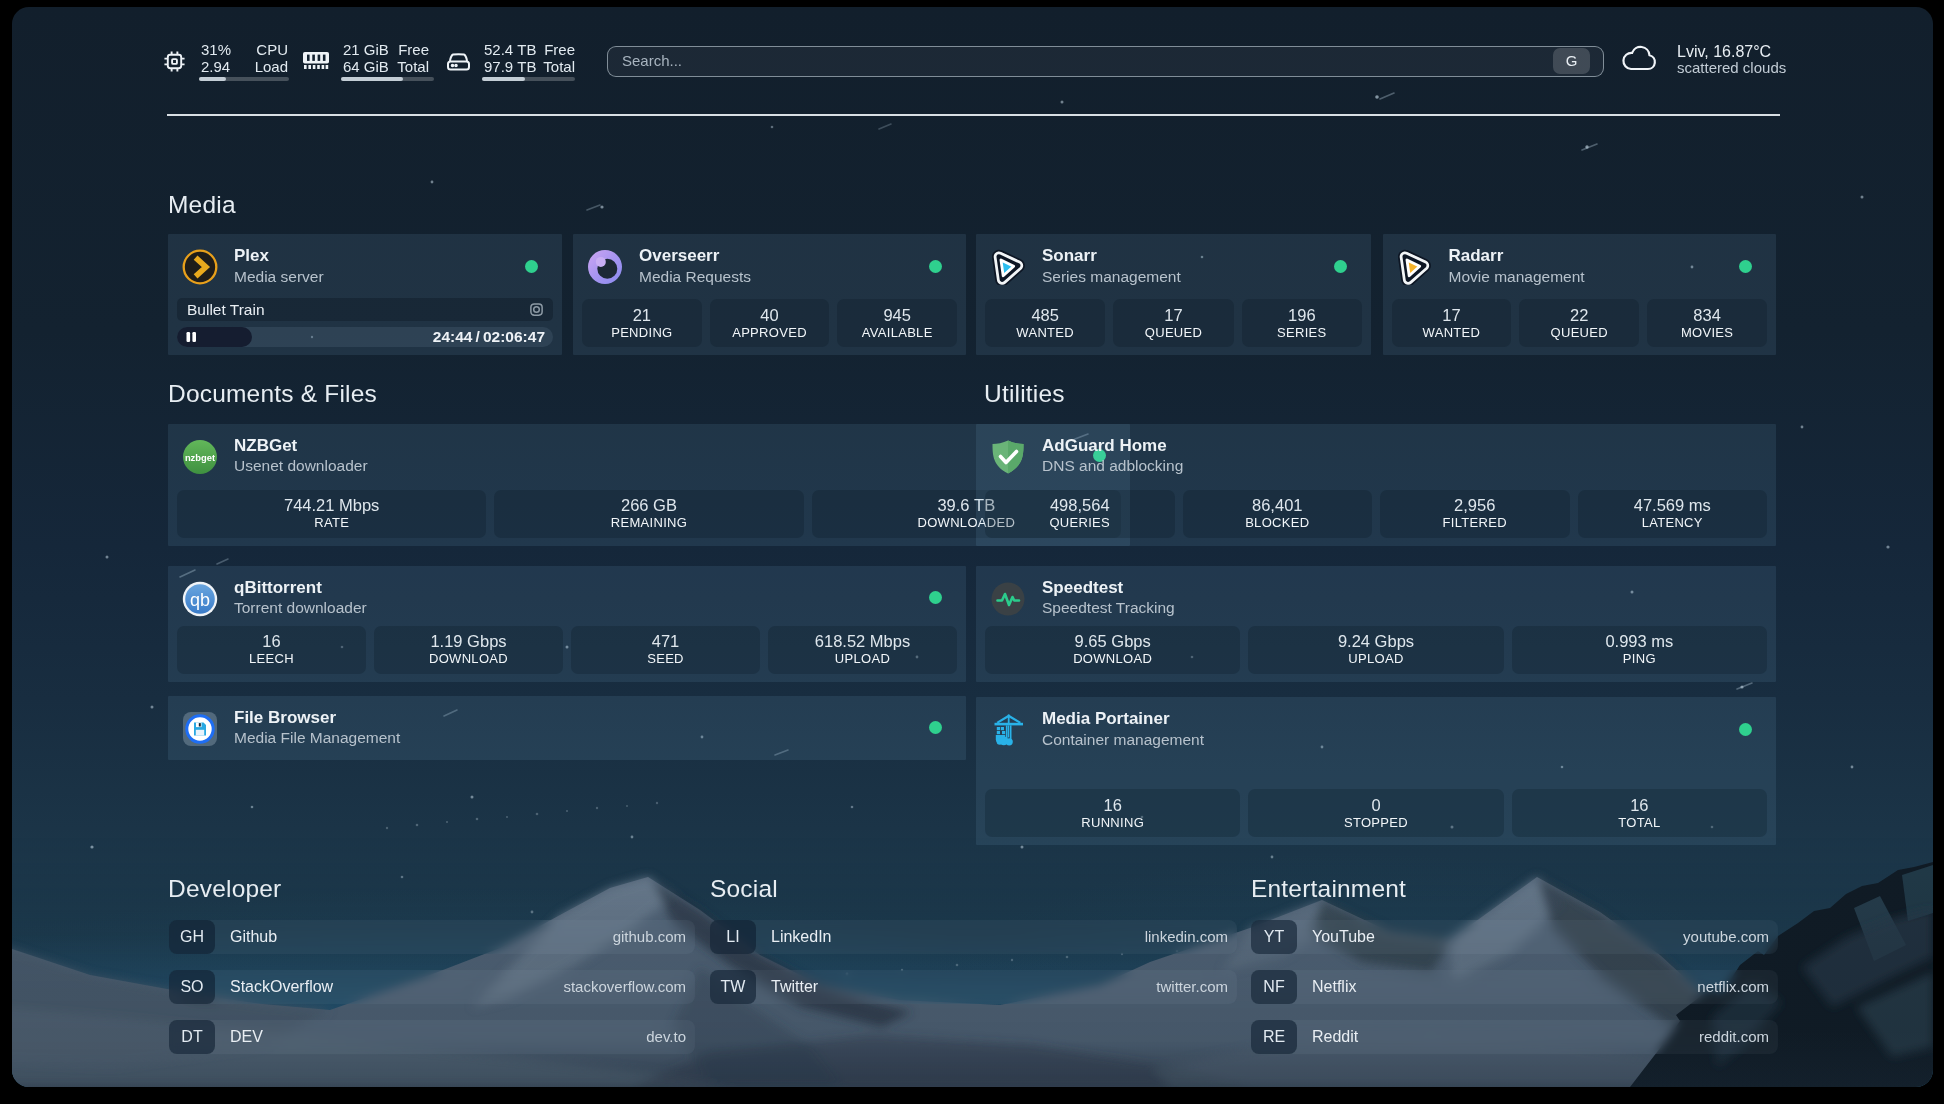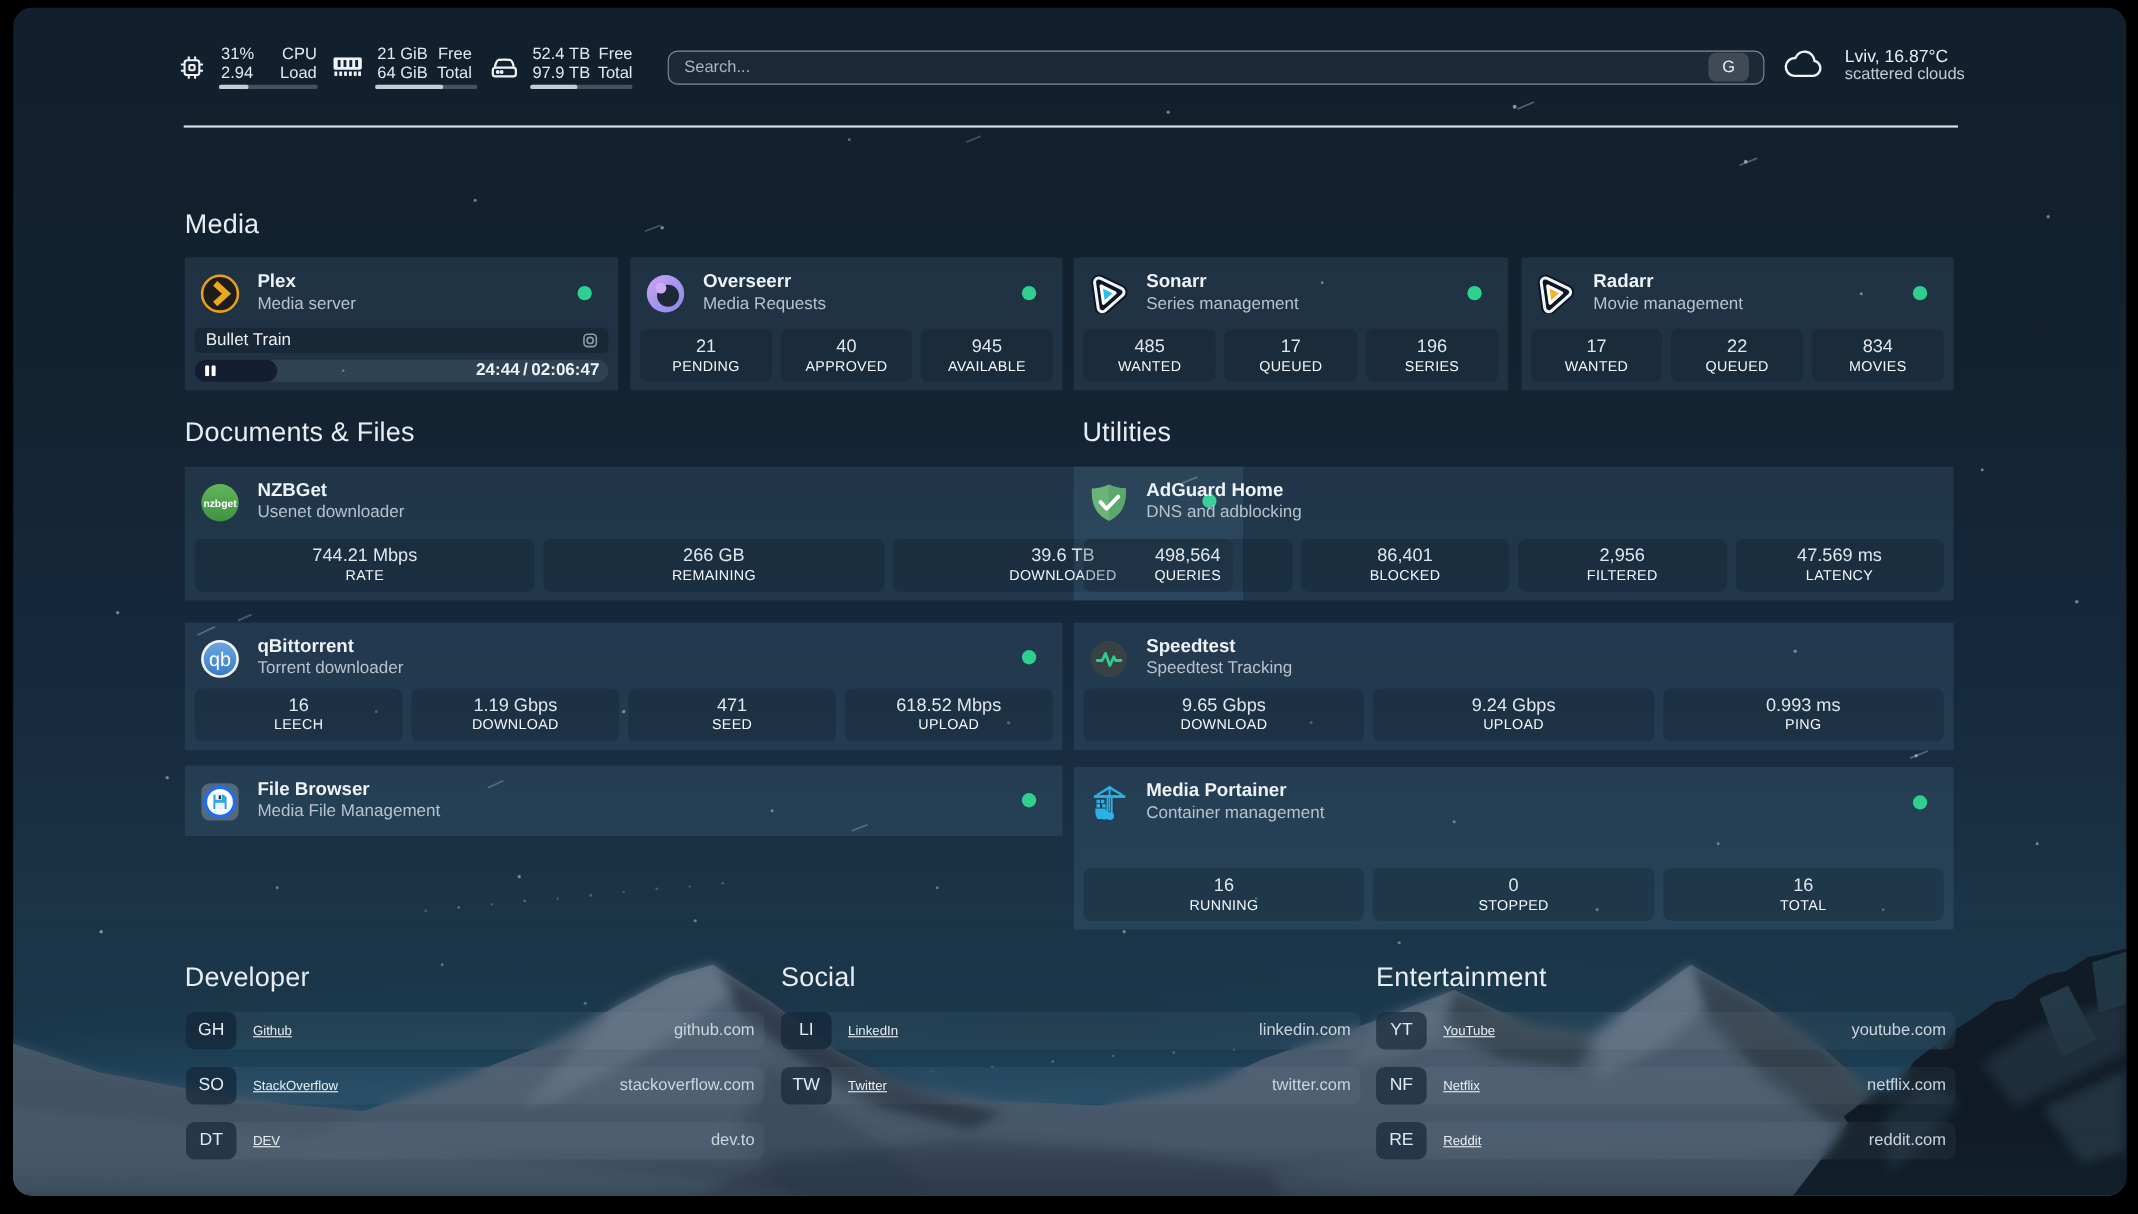--- a/index.html
+++ b/index.html
@@ -46,21 +46,21 @@
     background:rgba(8,18,28,0.30); color:#e9eef3; font-size:15.5px; line-height:23px; padding:0 10px; }
   .mrow2 { position:absolute; left:9px; right:9px; top:92.5px; height:20px; border-radius:10px;
     background:rgba(125,155,178,0.15); }
   .mfill { position:absolute; left:0; top:0; height:20px; width:75px; border-radius:10px; background:#151d30; }
   .mtime { position:absolute; right:8px; top:0; height:20px; color:#eef2f6; font-size:15.5px; font-weight:600; line-height:20px; }
 
   
   .bm { position:absolute; height:34px; border-radius:8px; background:rgba(200,222,238,0.055); backdrop-filter:blur(5px);padding-left:24px; }
   .babbr { position:absolute; left:0; top:0; width:46px; height:34px; border-radius:8px;
     background:rgba(14,30,46,0.60); color:#e2eaf1; font-size:16px; line-height:34px; text-align:center; }
-  .bname { position:absolute; left:61px; top:0; color:#e9eef3; font-size:12px; line-height:34px;text-decoration:underline; }
+  .bname { position:absolute; left:61px; top:0; color:#e9eef3; font-size:16px; line-height:34px; }
   .burl  { position:absolute; right:9px; top:0; color:#ccd5dd; font-size:15px; line-height:34px;text-align:center; }
 </style>
 </head>
 <body>
 <div class="app">
  <div class="canvas">
 
   <svg class="abs" style="left:11.5px;top:6.5px" width="1921" height="1080" viewBox="0 0 1921 1080">
     <defs>
       <radialGradient id="glow1" cx="0.5" cy="0.5" r="0.5">

